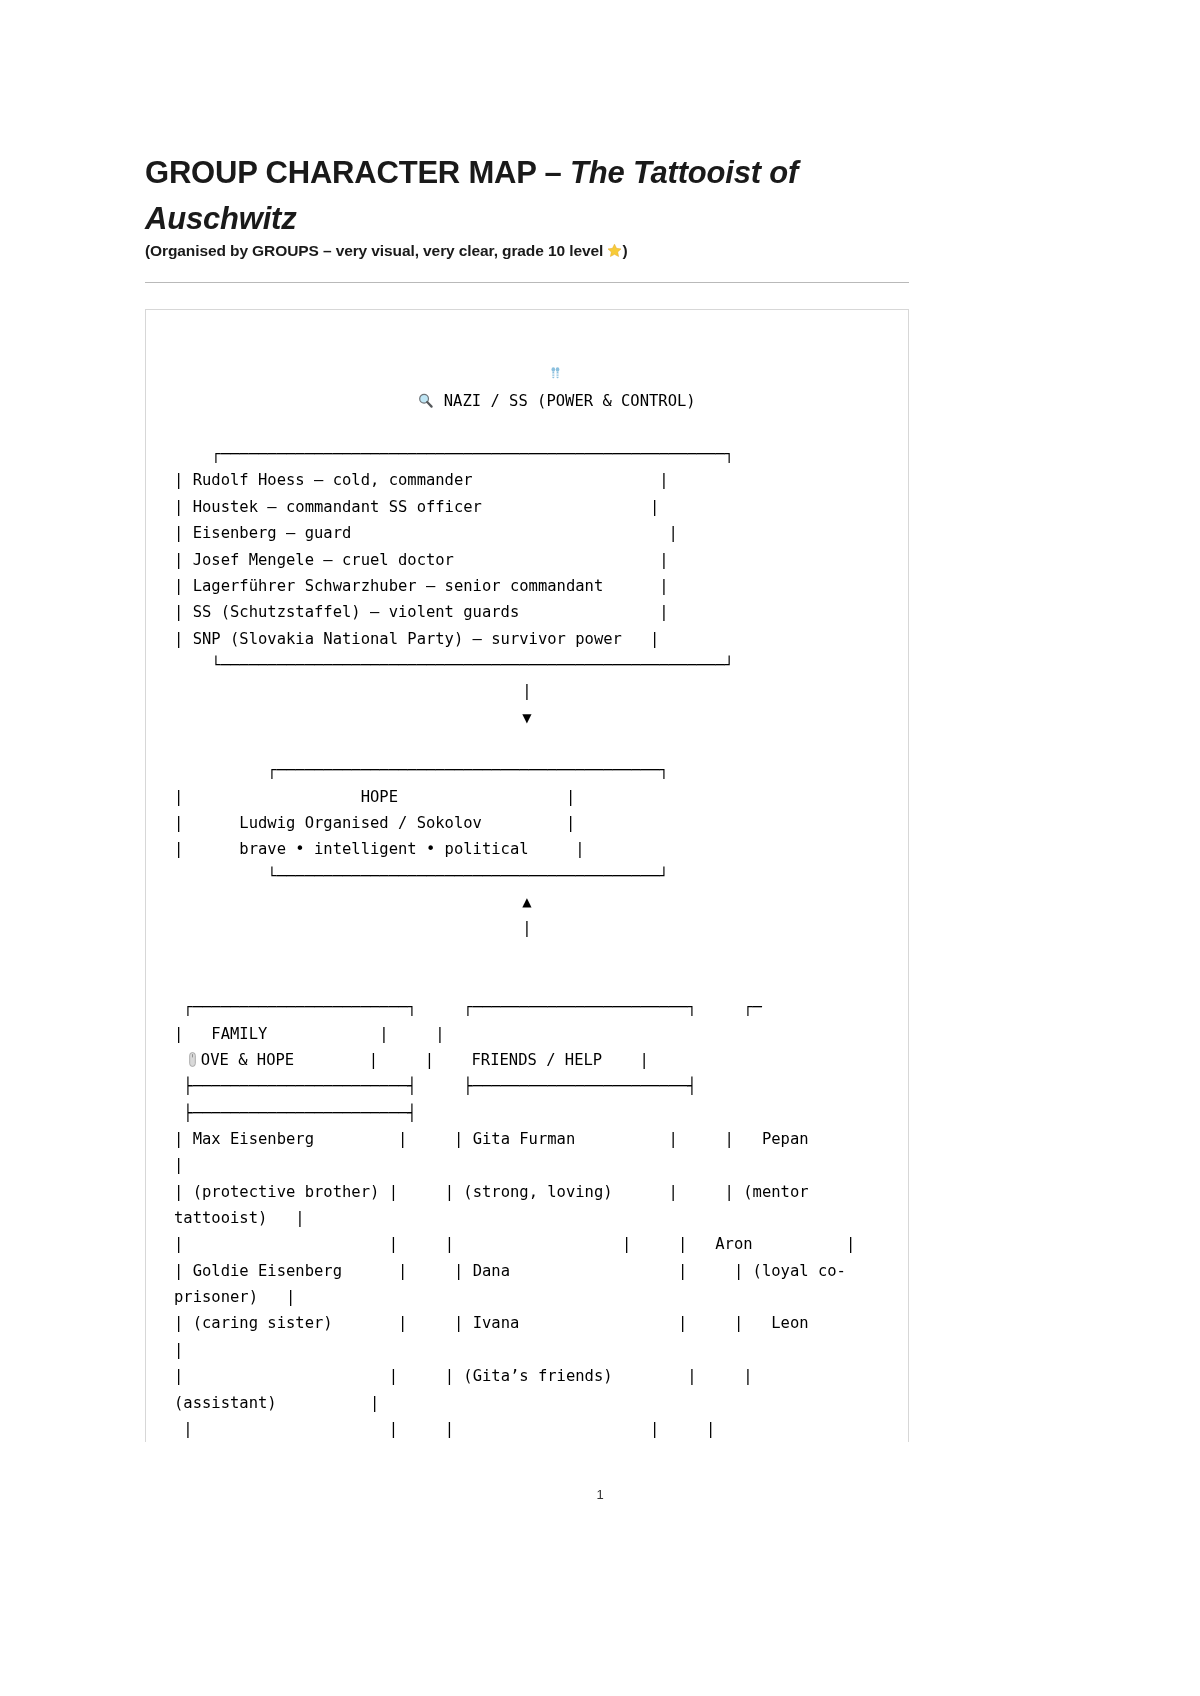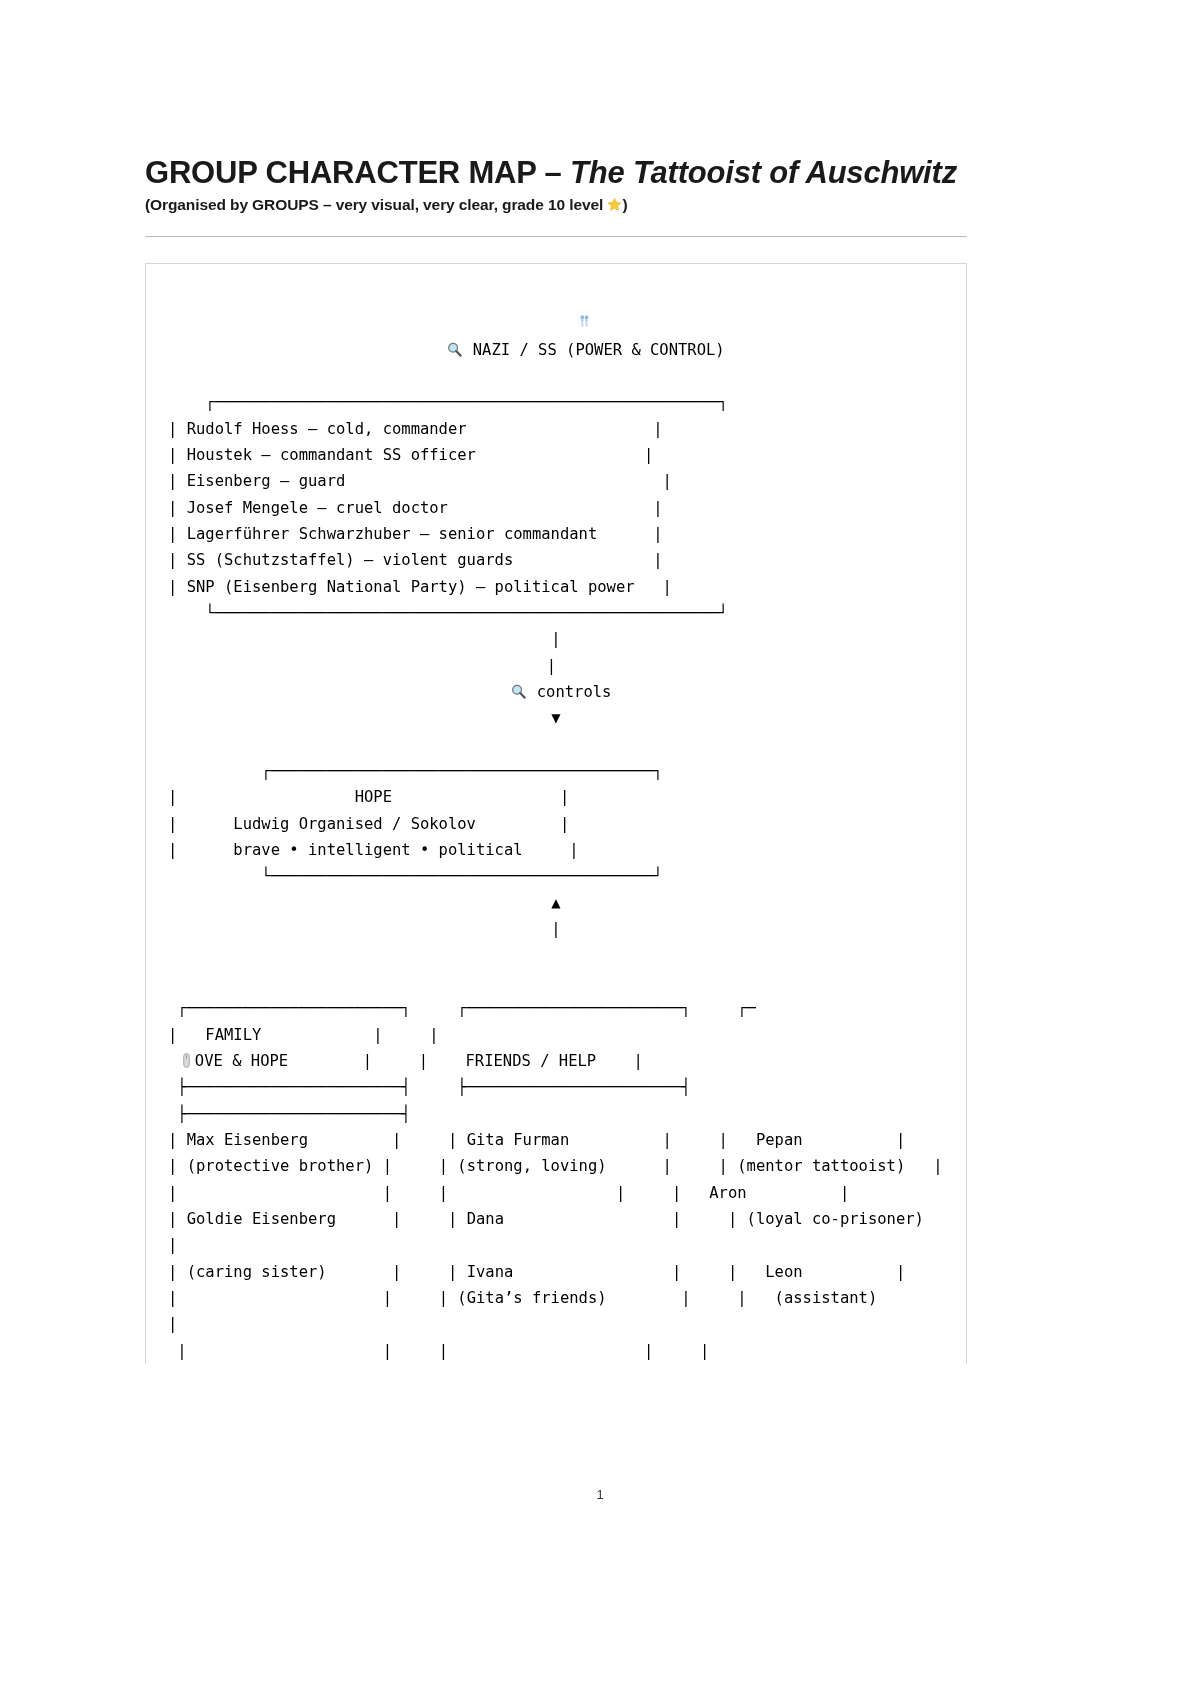--- a/index.html
+++ b/index.html
@@ -19,21 +19,21 @@
     position: absolute;
     left: 0; top: 0;
     width: 1200px;
     height: 1696px;
     background: #ffffff;
   }
   .content {
     position: absolute;
     left: 145px;
     top: 150px;
-    width: 822px;
+    width: 764px;
   }
 
   
   h1.doc-title {
     font-size: 31px;
     line-height: 1.48;
     font-weight: bold;
     margin: 0;
     letter-spacing: -0.2px;
     color: #1a1a1a;
@@ -69,21 +69,21 @@
     min-height: 1060px;
     box-sizing: border-box;
   }
   .ascii {
     font-family: "DejaVu Sans Mono", "Liberation Mono", monospace;
     font-size: 15.5px;
     line-height: 1.70;
     white-space: pre-wrap;
     word-break: normal;
     overflow-wrap: break-word;
-    margin: 4px;
+    margin: 10px;
     color: #000000;
     letter-spacing: 0px;
   }
   .ascii .center-line {
     display: block;
     text-align: center;
   }
   .emoji {
     font-family: "DejaVu Sans", sans-serif;
   }
@@ -142,27 +142,23 @@
               <circle cx="10" cy="9.5" r="6.2" fill="#BFE6F5" stroke="#6E7479" stroke-width="1.7"></circle>
               <line x1="14.4" y1="14.2" x2="20.6" y2="20.6" stroke="#56595C" stroke-width="3.2" stroke-linecap="round"></line>
             </svg></span><span> NAZI / SS (POWER &amp; CONTROL)</span></span>
 <span>    ┌──────────────────────────────────────────────────────┐</span>
 <span>| Rudolf Hoess – cold, commander                    |</span>
 <span>| Houstek – commandant SS officer                  |</span>
 <span>| Eisenberg – guard                                  |</span>
 <span>| Josef Mengele – cruel doctor                      |</span>
 <span>| Lagerführer Schwarzhuber – senior commandant      |</span>
 <span>| SS (Schutzstaffel) – violent guards               |</span>
-<span>| SNP (Eisenberg National Party) – political power   |</span>
+<span>| SNP (Slovakia National Party) – survivor power   |</span>
 <span>    └──────────────────────────────────────────────────────┘</span>
-<span class="center-line">|</span><span class="center-line"><span>|</span> <span class="emoji">
-  <svg class="gi" viewBox="0 0 24 24" aria-hidden="true">
-    <circle cx="10" cy="9.5" r="6.2" fill="#BFE6F5" stroke="#6E7479" stroke-width="1.7"></circle>
-    <line x1="14.4" y1="14.2" x2="20.6" y2="20.6" stroke="#56595C" stroke-width="3.2" stroke-linecap="round"></line>
-  </svg></span><span> controls</span></span><span class="center-line">▼</span>
+<span class="center-line">|</span><span class="center-line">▼</span>
 <span>          ┌─────────────────────────────────────────┐</span>
 <span>|                   HOPE                  |</span>
 <span>|      Ludwig Organised / Sokolov         |</span>
 <span>|      brave • intelligent • political     |</span>
 <span>          └─────────────────────────────────────────┘</span>
 <span class="center-line">▲</span><span class="center-line">|</span>
 
 <span> ┌───────────────────────┐     ┌───────────────────────┐     ┌─</span>
 <span><span>|   FAMILY            |</span>     |  <span class="emoji">
   <svg class="gi" viewBox="0 0 24 24" aria-hidden="true">

